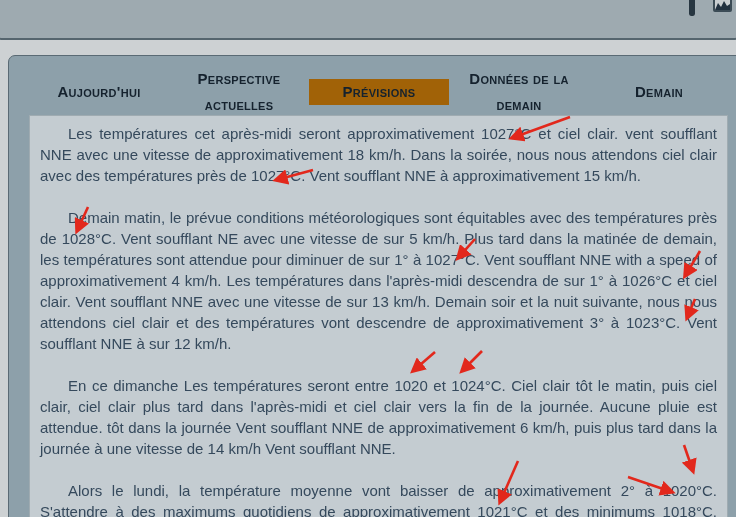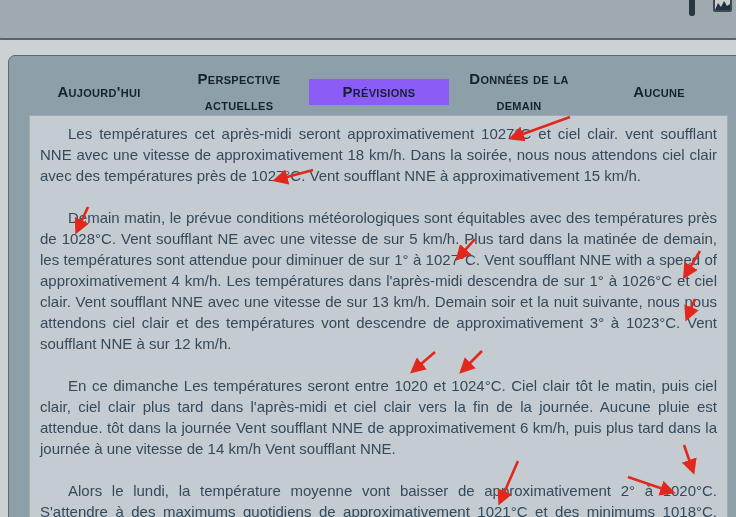--- a/index.html
+++ b/index.html
@@ -40,21 +40,21 @@
     position:absolute;left:20px;top:7px;width:700px;height:58px;
     display:flex;align-items:center;
   }
   .tab{
     flex:1;display:flex;align-items:center;justify-content:center;
     text-align:center;cursor:pointer;
     color:#15222e;font-weight:bold;font-size:15px;line-height:26px;
     font-variant:small-caps;letter-spacing:.3px;
     padding:0 6px;
   }
-  .tab.selected{background:#8b5cf6;}
+  .tab.selected{background:#a16207;}
   
   .content{
     position:absolute;left:20px;top:59px;width:699px;height:411px;
     background:#c4ccd1;border:1px solid #9fabb1;box-sizing:border-box;
     padding:7px 10px 0 10px;overflow:hidden;
   }
   .content p{
     margin:0 0 21px 0;
     color:#35495c;font-size:15px;line-height:21px;
     text-align:justify;text-indent:28px;
@@ -81,21 +81,21 @@
   </div>
 </div>
 
 <div class="panel">
 
   <div class="tabstrip">
     <div class="tab">Aujourd'hui</div>
     <div class="tab">Perspective actuelles</div>
     <div class="tab selected">Prévisions</div>
     <div class="tab">Données de la demain</div>
-    <div class="tab">Aucune</div>
+    <div class="tab">Demain</div>
   </div>
 
   <div class="content">
     <p>Les températures cet après-midi seront approximativement 1027°C et ciel clair. vent soufflant NNE avec une vitesse de approximativement 18 km/h. Dans la soirée, nous nous attendons ciel clair avec des températures près de 1027°C. Vent soufflant NNE à approximativement 15 km/h.</p>
     <p>Demain matin, le prévue conditions météorologiques sont équitables avec des températures près de 1028°C. Vent soufflant NE avec une vitesse de sur 5 km/h. Plus tard dans la matinée de demain, les températures sont attendue pour diminuer de sur 1° à 1027°C. Vent soufflant NNE with a speed of approximativement 4 km/h. Les températures dans l'après-midi descendra de sur 1° à 1026°C et ciel clair. Vent soufflant NNE avec une vitesse de sur 13 km/h. Demain soir et la nuit suivante, nous nous attendons ciel clair et des températures vont descendre de approximativement 3° à 1023°C. Vent soufflant NNE à sur 12 km/h.</p>
     <p>En ce dimanche Les températures seront entre 1020 et 1024°C. Ciel clair tôt le matin, puis ciel clair, ciel clair plus tard dans l'après-midi et ciel clair vers la fin de la journée. Aucune pluie est attendue. tôt dans la journée Vent soufflant NNE de approximativement 6 km/h, puis plus tard dans la journée à une vitesse de 14 km/h Vent soufflant NNE.</p>
     <p>Alors le lundi, la température moyenne vont baisser de approximativement 2° à 1020°C. S'attendre à des maximums quotidiens de approximativement 1021°C et des minimums 1018°C, partiellement nuageux en matinée, ciel clair plus tard dans la journée et puis ciel clair tôt dans la</p>
   </div>
 </div>
 

